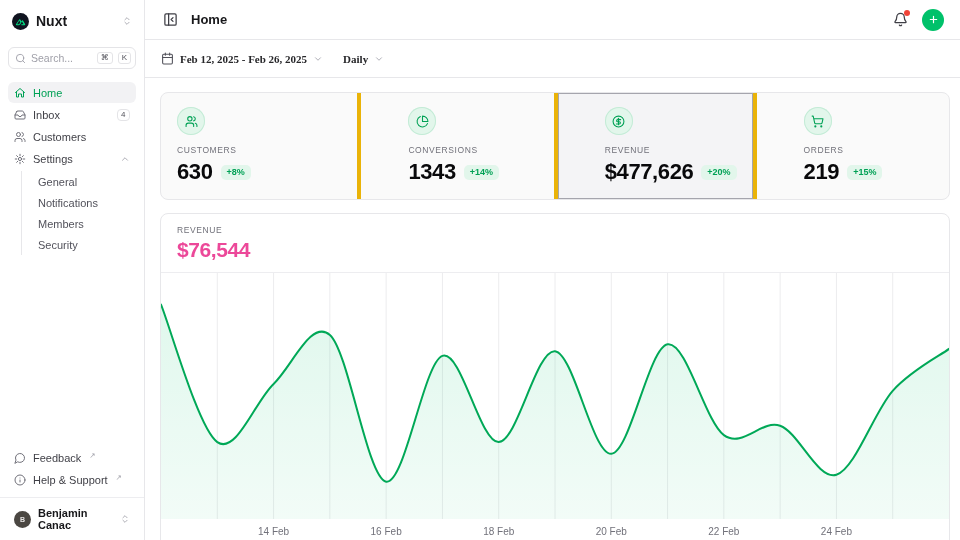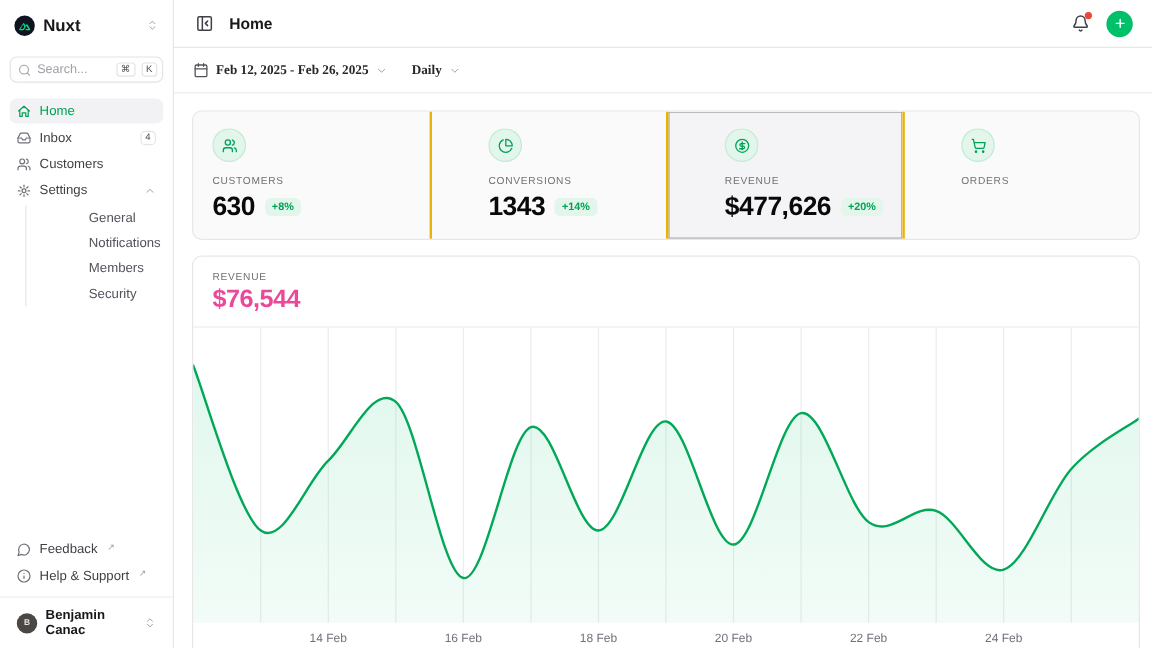--- a/index.html
+++ b/index.html
@@ -48,21 +48,21 @@
     color:#3f3f46; font-weight:500; cursor:pointer; height:21px;
   }
   .nav-item .ic { color:#71717a; display:flex; }
   .nav-item.active { background:#f2f2f4; color:var(--primary-text); }
   .nav-item.active .ic { color:var(--primary-text); }
   .nav-item .trail { margin-left:auto; display:flex; align-items:center; }
   .count-badge {
     font-size:8px; color:#52525b; border:1px solid #e4e4e7;
     border-radius:4px; padding:1px 3.5px; line-height:1;
   }
-  .nav-children { margin:1px 0 1px 13px; border-left:1px solid #e7e7ea; display:flex; flex-direction:column;padding-left:36px; }
+  .nav-children { margin:1px 0 1px 13px; border-left:1px solid #e7e7ea; display:flex; flex-direction:column; }
   .nav-child { padding:4.5px 6px 4.5px 16px; color:#52525b; font-weight:400; cursor:pointer; }
 
   .sb-spacer { flex:1; }
   .ext { font-size:7.5px; color:#9f9fa8; align-self:flex-start; margin-left:1px; line-height:1.4; }
   .sb-divider { border-top:1px solid #ededf0; margin:7px -8px 6px; }
   .user-row { display:flex; align-items:center; gap:7px; padding:3px 6px; cursor:pointer; }
   .avatar {
     width:17px; height:17px; border-radius:50%; background:#4b4742;
     color:#e7e5e4; font-size:7px; font-weight:700;
     display:flex; align-items:center; justify-content:center;
@@ -102,21 +102,21 @@
 
   .content { flex:1; padding:14px 10px 0 15px; background:#fff; min-height:0; }
 
   
   .stats {
     display:grid; grid-template-columns:repeat(4,1fr);
     background:#fafafa; border:1px solid #e7e7ea; border-radius:8px;
     overflow:hidden;
   }
   .stat { padding:14px 16px; cursor:pointer; }
-  .stat + .stat { border-left:2px solid #eab308;padding-left:47px; }
+  .stat + .stat { border-left:4px solid #eab308;padding-left:47px; }
   .stat.selected { background:#f4f4f6; box-shadow:inset 0 0 0 1px #a5a5ad; }
   .stat-icon {
     width:28px; height:28px; border-radius:50%;
     background:var(--tint); box-shadow:inset 0 0 0 1px #c3ebd6;
     color:var(--primary-text);
     display:flex; align-items:center; justify-content:center;
   }
   .stat-label { margin-top:10px; font-size:8.5px; letter-spacing:.6px; color:#71717a; font-weight:500; }
   .stat-row { margin-top:4px; display:flex; align-items:center; gap:8px; }
   .stat-value { font-size:22px; font-weight:700; letter-spacing:-.4px; color:#09090b; }
@@ -370,20 +370,24 @@
 
       <div class="stat">
         <div class="stat-icon">
           <svg width="13" height="13" viewBox="0 0 24 24" fill="none" stroke="currentColor" stroke-width="2" stroke-linecap="round" stroke-linejoin="round">
               <circle cx="8" cy="21" r="1"></circle>
               <circle cx="19" cy="21" r="1"></circle>
               <path d="M2.05 2.05h2l2.66 12.42a2 2 0 0 0 2 1.58h9.78a2 2 0 0 0 1.95-1.57l1.65-7.43H5.12"></path>
             </svg>
         </div>
         <div class="stat-label">ORDERS</div>
+        <div class="stat-row">
+          <span class="stat-value">219</span>
+          <span class="delta">+15%</span>
+        </div>
       </div>
     </div>
 
     <div class="chart-card">
       <div class="chart-head">
         <div class="chart-label">REVENUE</div>
         <div class="chart-value">$76,544</div>
       </div>
       <div class="chart-plot">
         <svg id="revchart" viewBox="0 0 788 270" preserveAspectRatio="none">

